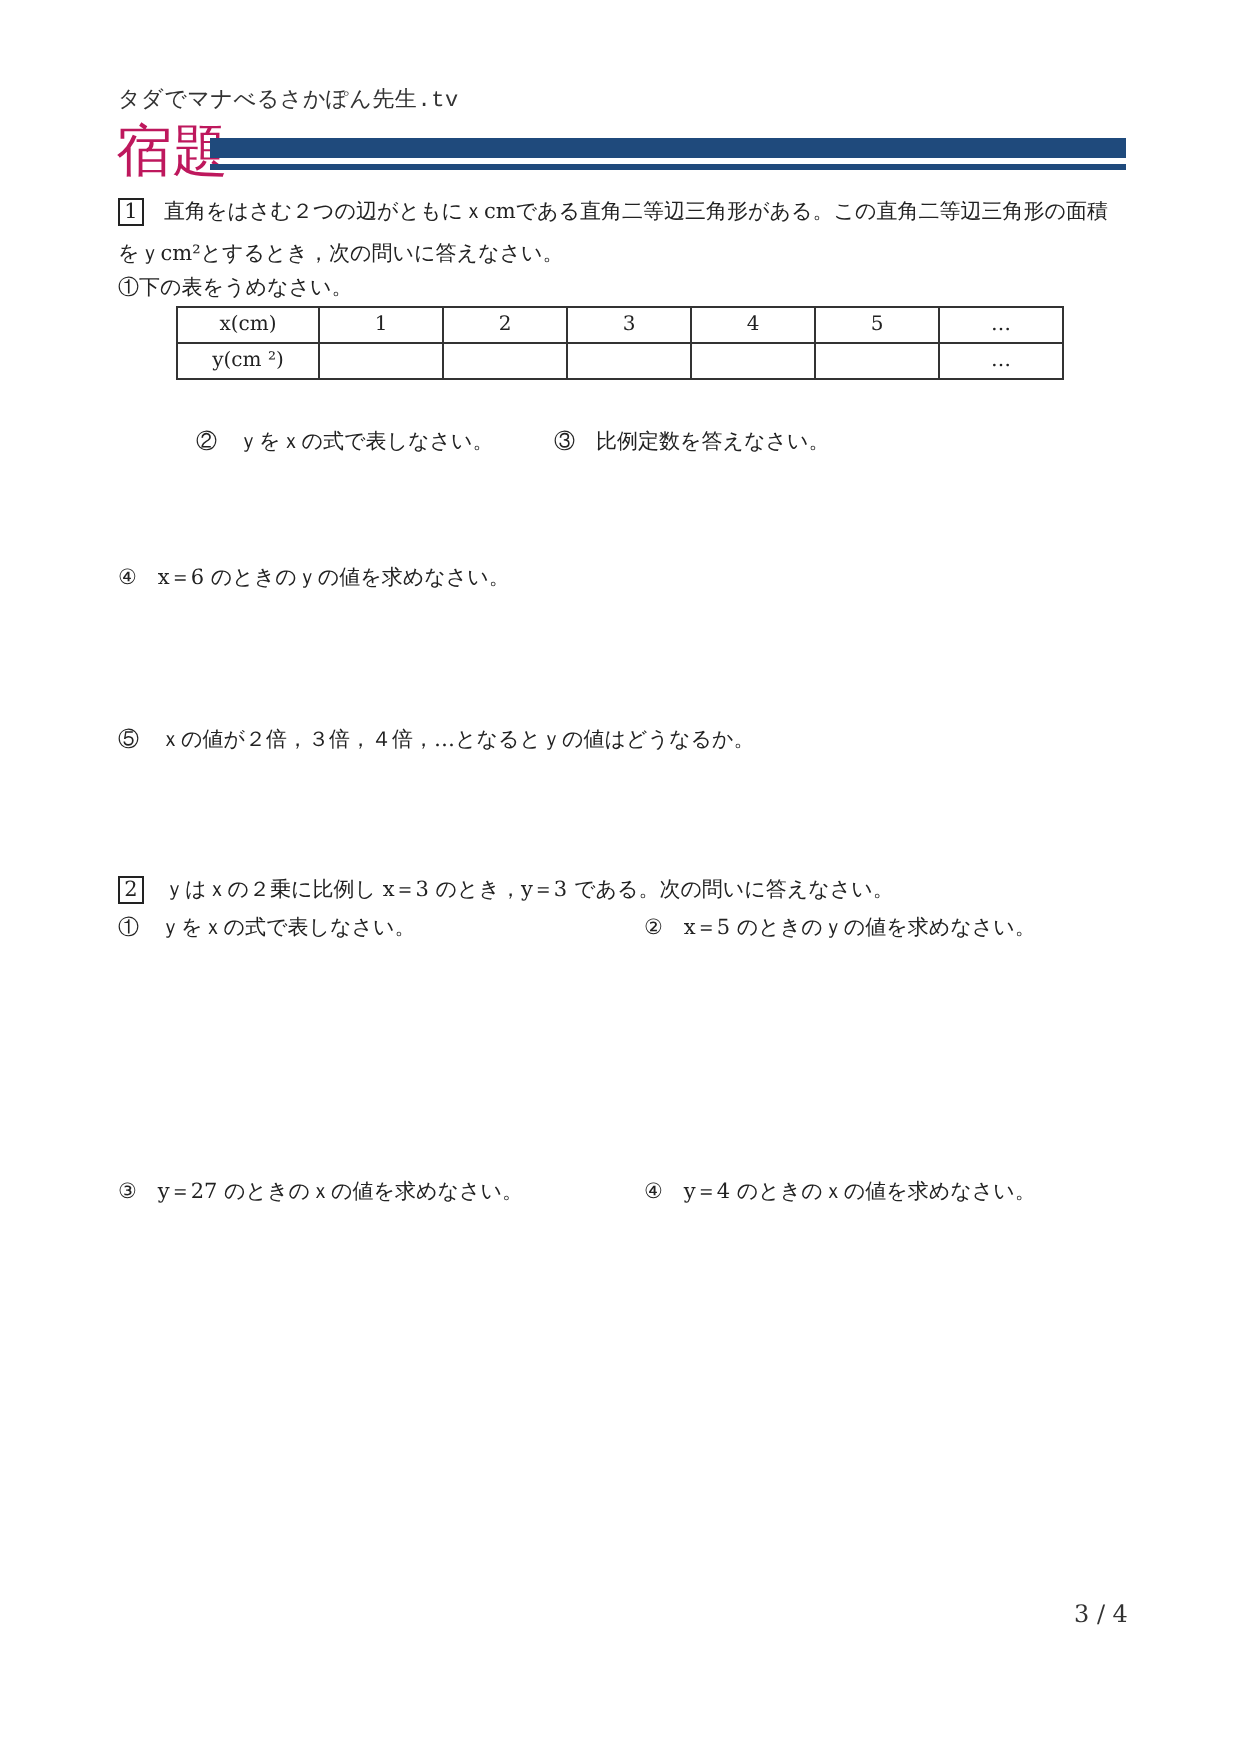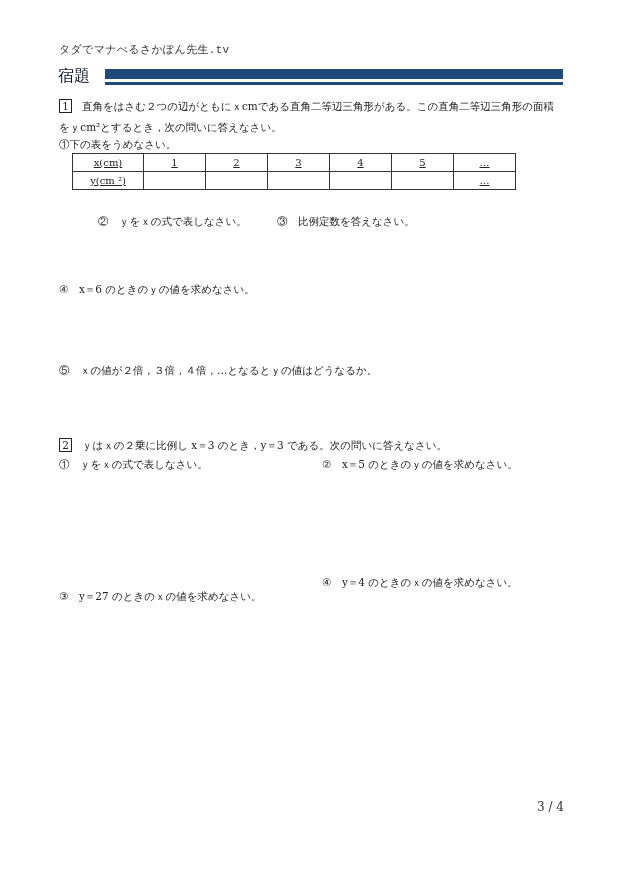--- a/index.html
+++ b/index.html
@@ -1,25 +1,25 @@
 <!DOCTYPE html>
 <html><head>
 <meta charset="utf-8">
 <style>
   html, body { margin:0; padding:0; background:#ffffff; }
   body { width:620px; height:877px; position:relative; overflow:hidden;
          font-family:"DejaVu Serif", "Liberation Serif", serif; color:#222; }
   .abs { position:absolute; white-space:nowrap; }
   .site { left:59px; top:42px; font-size:11px; color:#333; font-family:Liberation Mono, monospace; letter-spacing:0.3px; }
-  .title { left:58px; top:64px; font-size:16px; color:#0f172a; font-family:"DejaVu Sans","Liberation Sans",sans-serif; line-height:24px; }
+  .title { left:58px; top:64px; font-size:28px; color:#be185d; font-family:"DejaVu Sans","Liberation Sans",sans-serif; line-height:24px; }
   .bar-thick { left:105px; top:69px; width:458px; height:10px; background:#1f4a7c; }
   .bar-thin { left:105px; top:82px; width:458px; height:3px; background:#1f4a7c; }
   .txt { font-size:10.5px; line-height:14px; color:#222; }
   .num-box { display:inline-block; border:1px solid #222; width:11px; height:12px; line-height:12px; text-align:center; font-size:10.5px; margin-right:10px; }
-  table.grid { position:absolute; left:72px; top:153px; border-collapse:collapse; font-size:10px;text-decoration:underline; }
+  table.grid { position:absolute; left:88px; top:153px; border-collapse:collapse; font-size:10px; }
   table.grid td { border:1px solid #333; height:17px; text-align:center; padding:0; color:#222; }
   table.grid td.hd { width:70px; }
   table.grid td.c { width:61px; }
   .page-num { left:537px; top:800px; font-size:12px; color:#333; }
 </style>
 </head>
 <body>
 
 <div class="abs site">タダでマナべるさかぽん先生.tv</div>
 <div class="abs title">宿題</div>
@@ -59,15 +59,15 @@
 <div class="abs txt" style="left:277px; top:214px;">③　比例定数を答えなさい。</div>
 <div class="abs txt" style="left:59px; top:270px;margin-top:12px;">④　x＝6 のときのｙの値を求めなさい。</div>
 <div class="abs txt" style="left:59px; top:363px;">⑤　ｘの値が２倍，３倍，４倍，…となるとｙの値はどうなるか。</div>
 
 <div class="abs txt" style="left:59px; top:438px;">
   <span class="num-box">2</span><span>ｙはｘの２乗に比例し x＝3 のとき，y＝3 である。次の問いに答えなさい。</span>
 </div>
 <div class="abs txt" style="left:59px; top:457px;">①　ｙをｘの式で表しなさい。</div>
 <div class="abs txt" style="left:322px; top:457px;">②　x＝5 のときのｙの値を求めなさい。</div>
 <div class="abs txt" style="left:59px; top:589px;">③　y＝27 のときのｘの値を求めなさい。</div>
-<div class="abs txt" style="left:322px; top:575px;text-align:right;">④　y＝4 のときのｘの値を求めなさい。</div>
+<div class="abs txt" style="left:322px; top:589px;text-align:right;">④　y＝4 のときのｘの値を求めなさい。</div>
 
 <div class="abs page-num">3 / 4</div>
 
 </body></html>

